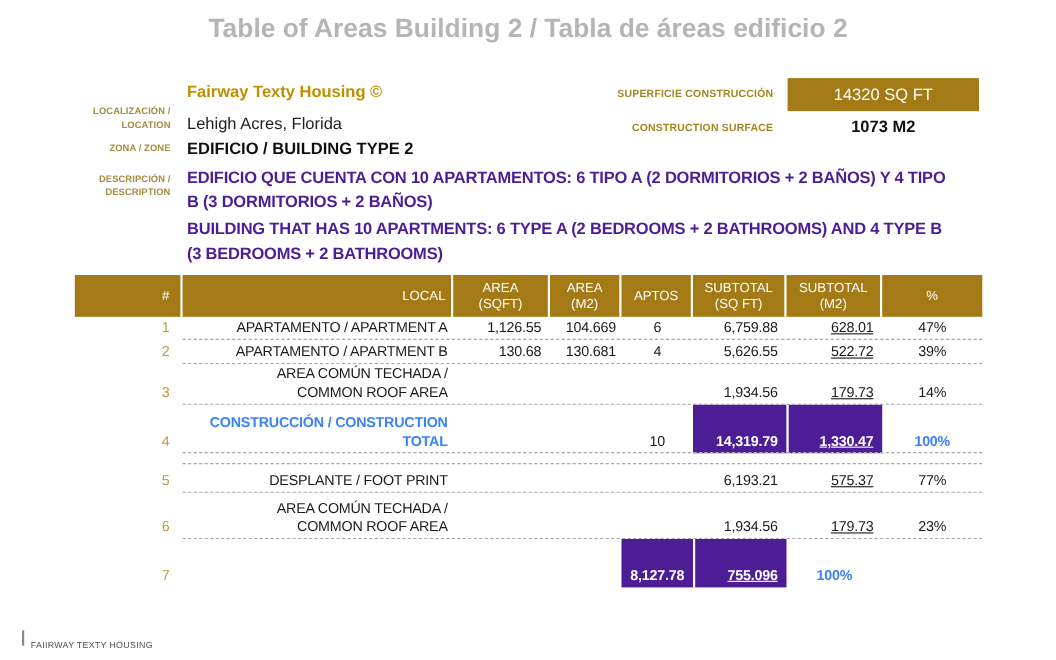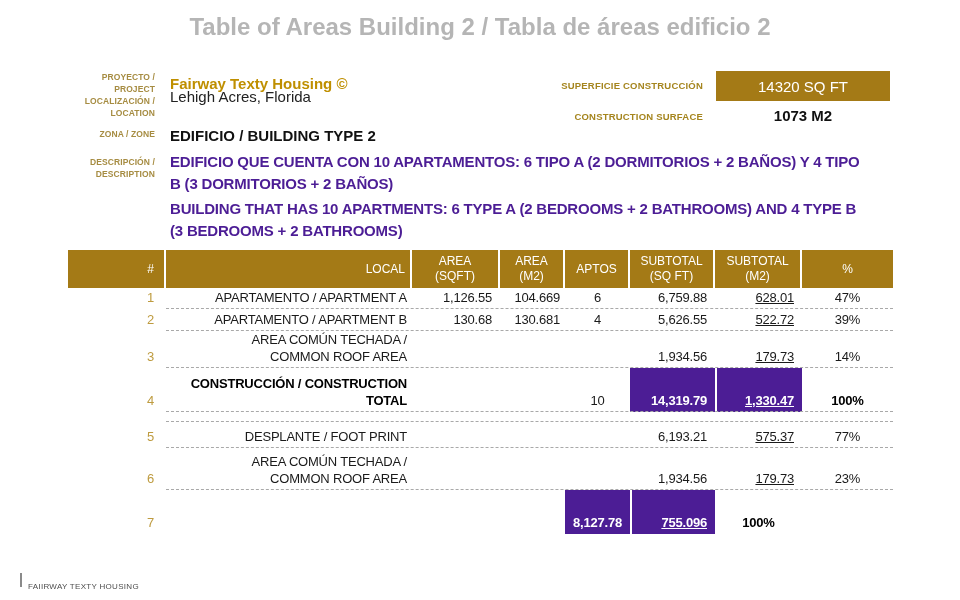--- a/index.html
+++ b/index.html
@@ -17,21 +17,21 @@
     font-size:8.5px; font-weight:bold; color:#a68c42; line-height:1.4;
     white-space:pre-line; letter-spacing:0.1px;
   }
   .lbl-project  { top:72px; }
   .lbl-location { top:96px; }
   .lbl-zone     { top:129px; }
   .lbl-desc     { top:157px; }
   
   .val { position:absolute; left:170px; }
   .val-project  { top:75px;  font-size:15px; font-weight:bold; color:#bf8f00; }
-  .val-location { top:88px; font-size:15px; color:#222; }
+  .val-location { top:104px; font-size:15px; color:#222; }
   .val-zone     { top:127px; font-size:15px; font-weight:bold; color:#111; }
   .desc {
     position:absolute; left:170px; width:700px; font-size:15px;
     font-weight:bold; color:#4c1d95; line-height:22px; letter-spacing:-0.2px;
   }
   .desc-es { top:151px; }
   .desc-en { top:198px; }
   
   .surf-label {
     position:absolute; right:257px; text-align:right; font-size:9.5px;
@@ -73,37 +73,35 @@
   .c-ssq   { justify-content:flex-end; padding-right:8px; }
   .c-sm2   { justify-content:flex-end; padding-right:8px;text-decoration:underline; }
   .c-pct   { justify-content:center; }
   .r1 { height:21px; } .r2 { height:22px; } .r3 { height:37px; }
   .r4 { height:44px; } .r5 { height:26px; } .r6 { height:42px; } .r7 { height:44px; }
   .spacer { position:relative; height:10px; }
   .spacer::after {
     content:""; position:absolute; left:98px; right:0; bottom:0;
     border-bottom:1px dashed #a9a9a9;
   }
-  .total-row .c-local, .total-row .c-pct { color:#000000; font-weight:bold; }
+  .total-row .c-local, .total-row .c-pct { color:#3b82f6; font-weight:bold; }
   .total-row .c-ssq, .total-row .c-sm2 { background:#4c1d95; color:#fff; font-weight:bold; }
   .total-row .c-sm2 { border-left:2px solid #fff; }
   
   .footer { position:absolute; left:20px; top:569px; display:flex; align-items:center; gap:6px; }
   .footer-bar { width:2px; height:14px; background:#8a8a8a; }
   .footer-text { font-size:8px; font-weight:normal; color:#4d4d4d; letter-spacing:0.3px;margin-top:13px; }
 </style>
 </head>
 <body>
 
 <div class="slide">
 
   <div class="title">Table of Areas Building 2 / Tabla de áreas edificio 2</div>
 
-  <div class="lbl lbl-project">PROYECTO /
-PROJECT</div>
   <div class="val val-project">Fairway Texty Housing ©</div>
 
   <div class="lbl lbl-location">LOCALIZACIÓN /
 LOCATION</div>
   <div class="val val-location">Lehigh Acres, Florida</div>
 
   <div class="lbl lbl-zone">ZONA / ZONE</div>
   <div class="val val-zone">EDIFICIO / BUILDING TYPE 2</div>
 
   <div class="lbl lbl-desc">DESCRIPCIÓN /

